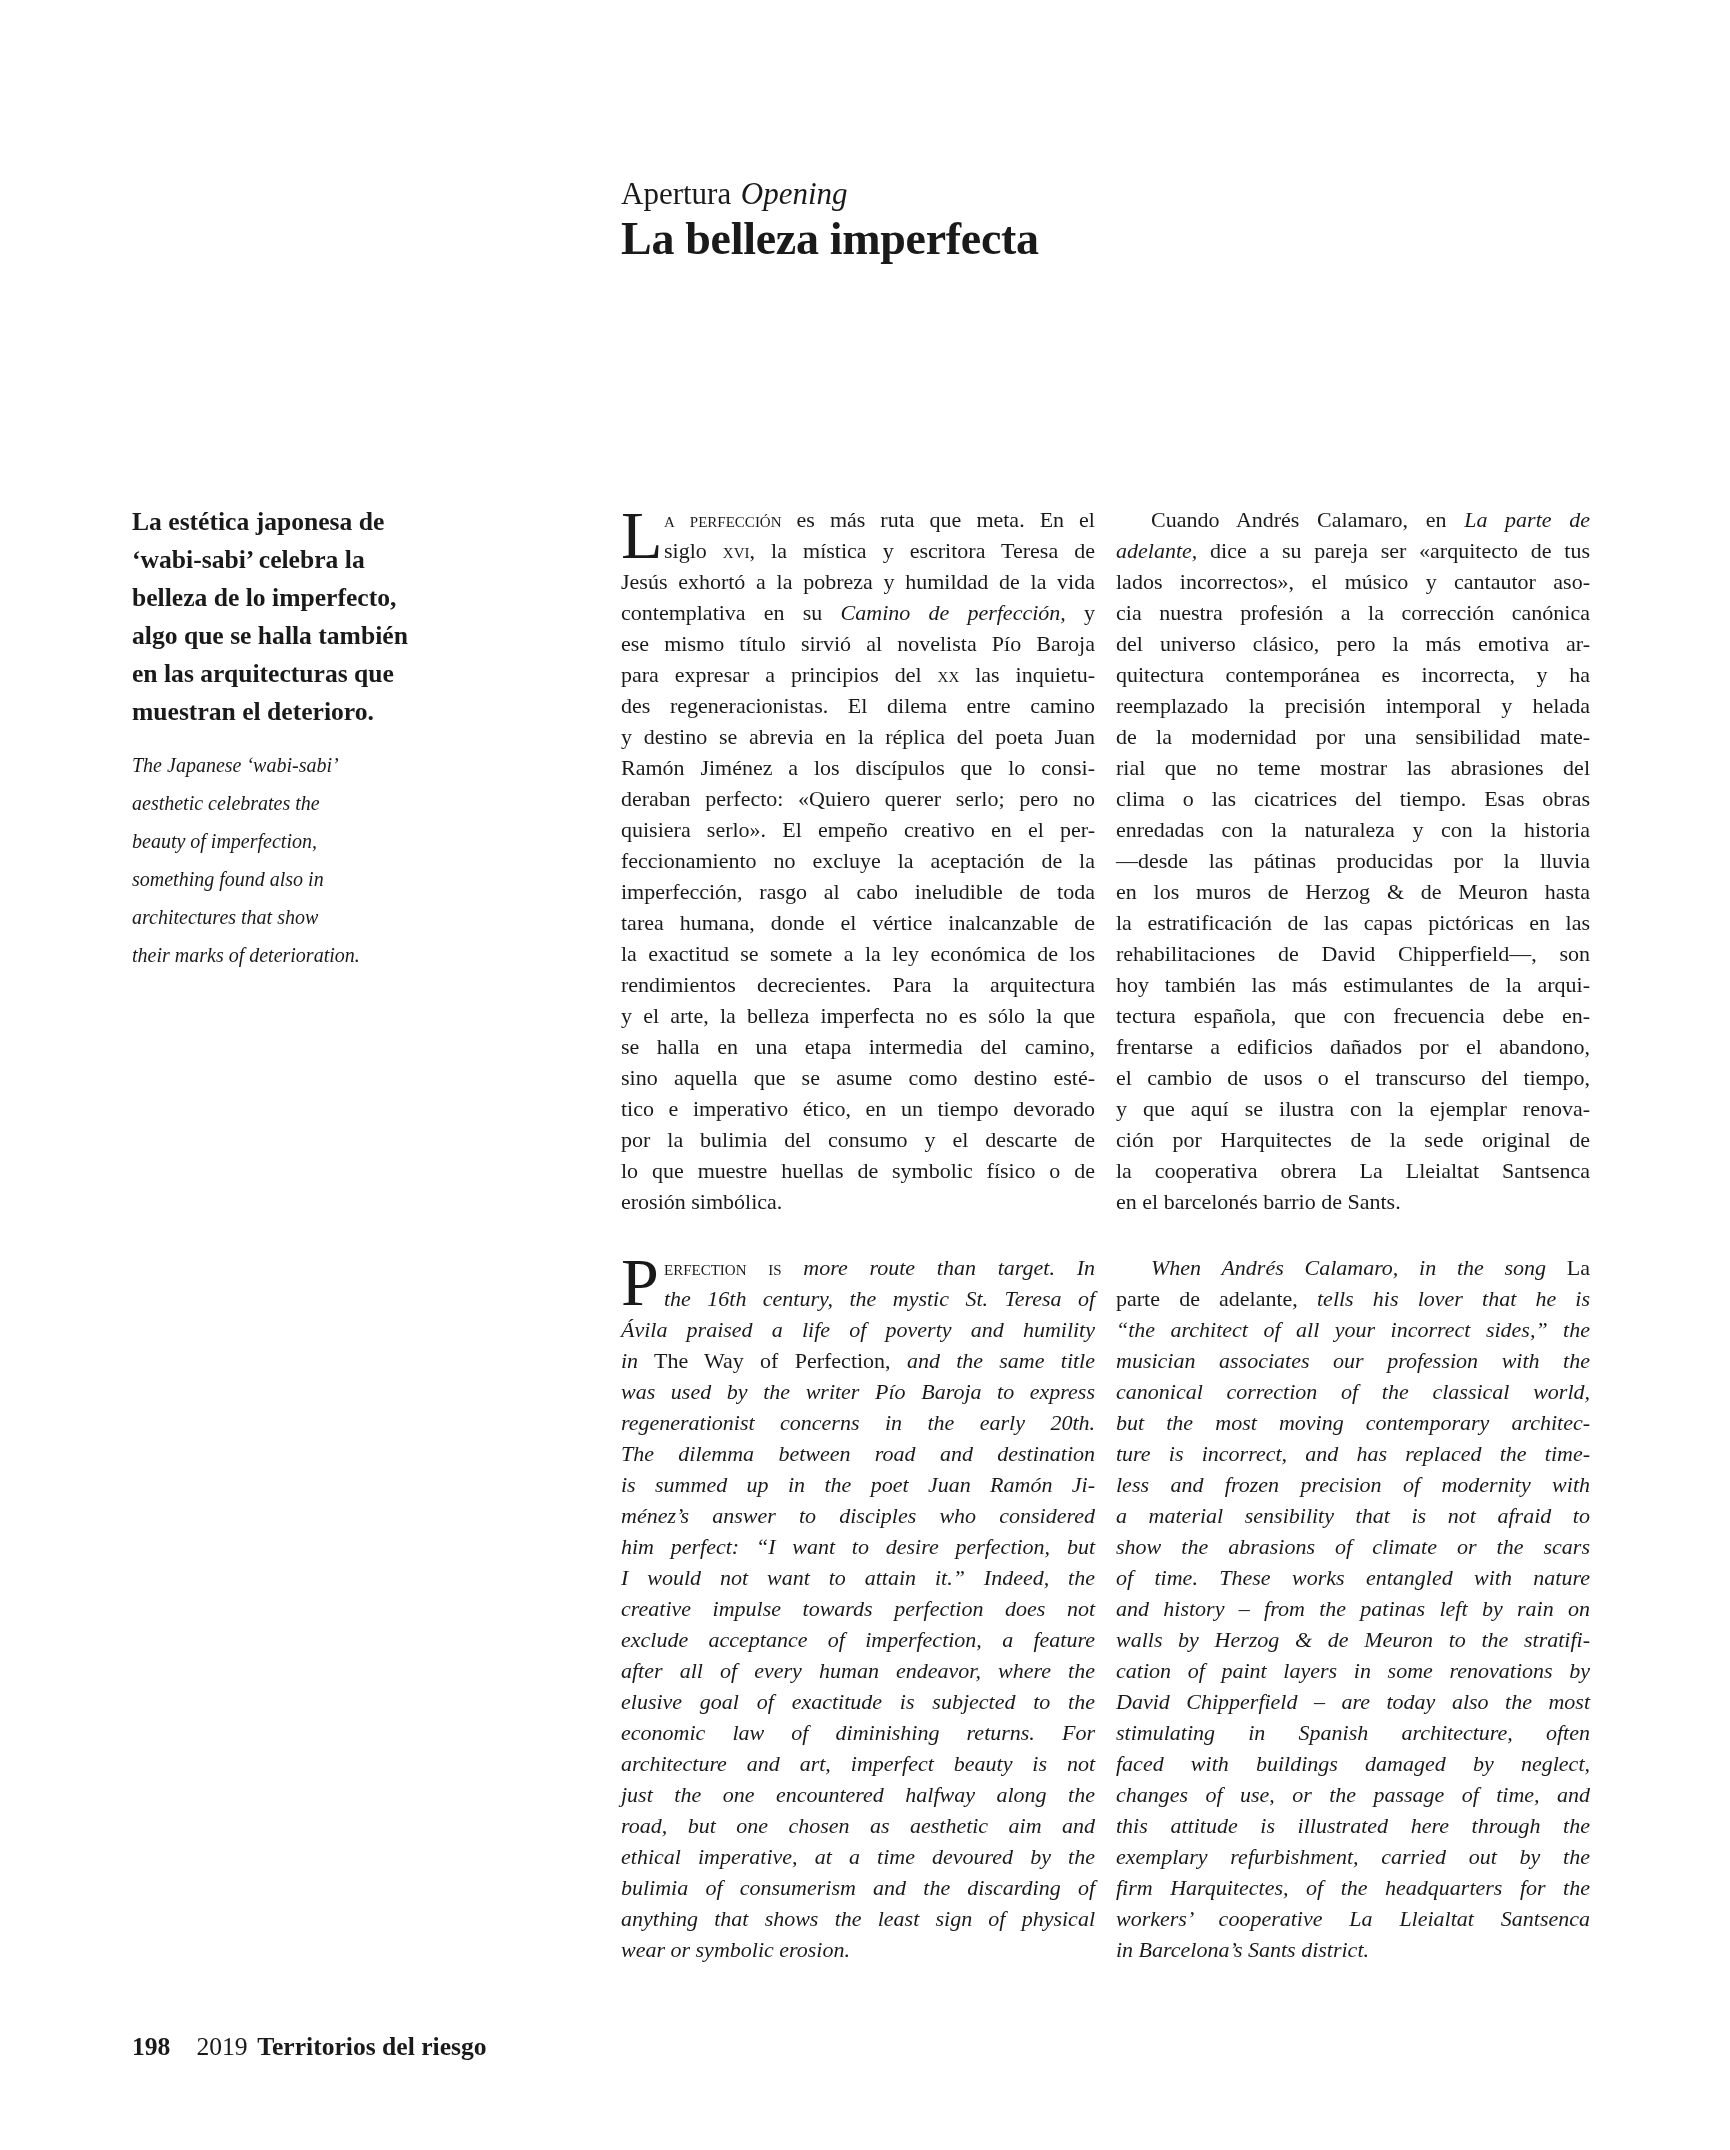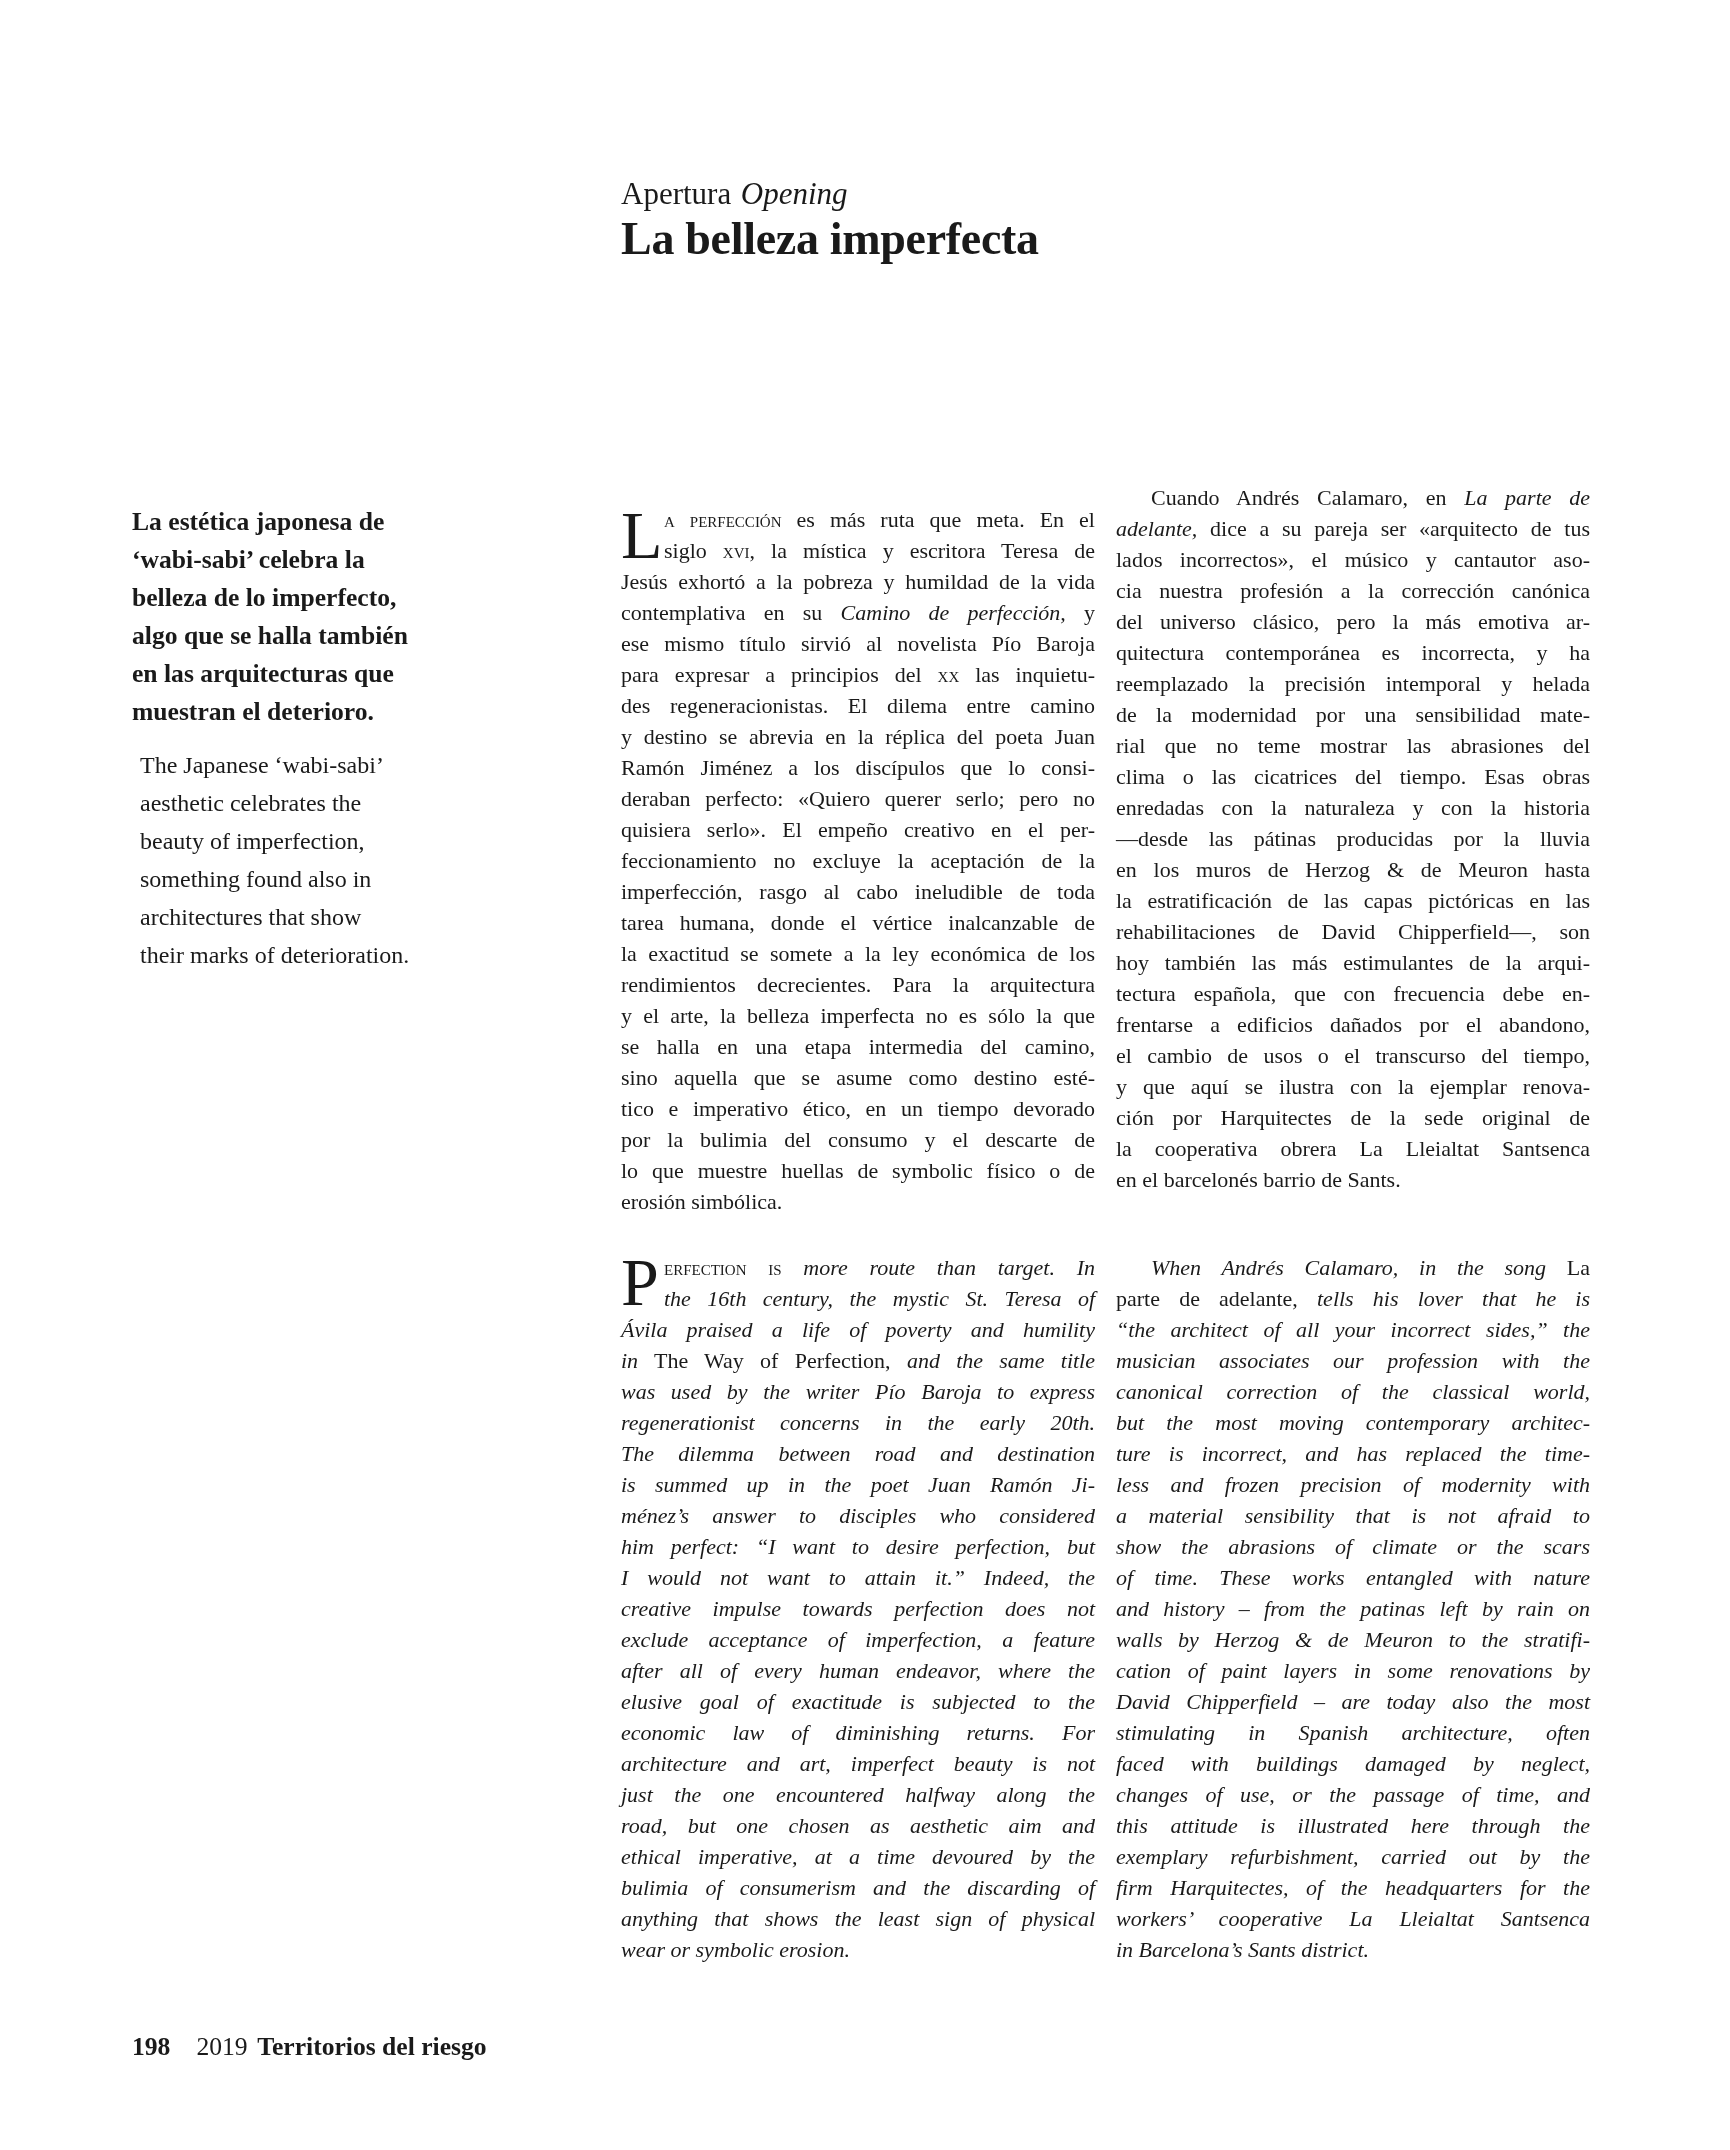--- a/index.html
+++ b/index.html
@@ -7,26 +7,26 @@
          font-family: "Liberation Serif", "DejaVu Serif", serif; color: #1a1a1a; }
 
   .header { position: absolute; left: 621px; top: 132px; }
   .kicker { font-size: 31px; line-height: 36px; margin-top: 44px; }
   .kicker .en { font-style: italic; margin-left: 9.7px; }
   .title { font-size: 46px; font-weight: bold; line-height: 53px; letter-spacing: -0.3px; }
   .subtitle { font-size: 36px; font-style: italic; line-height: 40px; }
 
   .sidebar { position: absolute; left: 132px; top: 503px; width: 353px; }
   .lede-es { font-size: 25.6px; font-weight: bold; line-height: 38px; margin: 0 0 15.2px 0; }
-  .lede-en { font-size: 24px; line-height: 38px; margin: 8px; }
+  .lede-en { font-size: 20px; font-style: italic; line-height: 38px; margin: 0; }
   .lede-line { display: block; white-space: nowrap; }
 
   .col { position: absolute; width: 474px; font-size: 22px; line-height: 31px; }
   .col-es-1 { left: 621px; top: 504px; }
-  .col-es-2 { left: 1116px; top: 482px; }
+  .col-es-2 { left: 1116px; top: 504px; }
   .col-en-1 { left: 621px; top: 1252px; }
   .col-en-2 { left: 1116px; top: 1252px; }
 
   .line { display: block; height: 31px; white-space: nowrap; text-align: justify;
           text-align-last: justify; overflow: visible; }
   .line.last { text-align-last: left; }
   .line.indent { padding-left: 35px; }
   .line.drop-indent { padding-left: 43px; }
   .seg.i { font-style: italic; }
   .seg.sc { font-variant: small-caps; }

